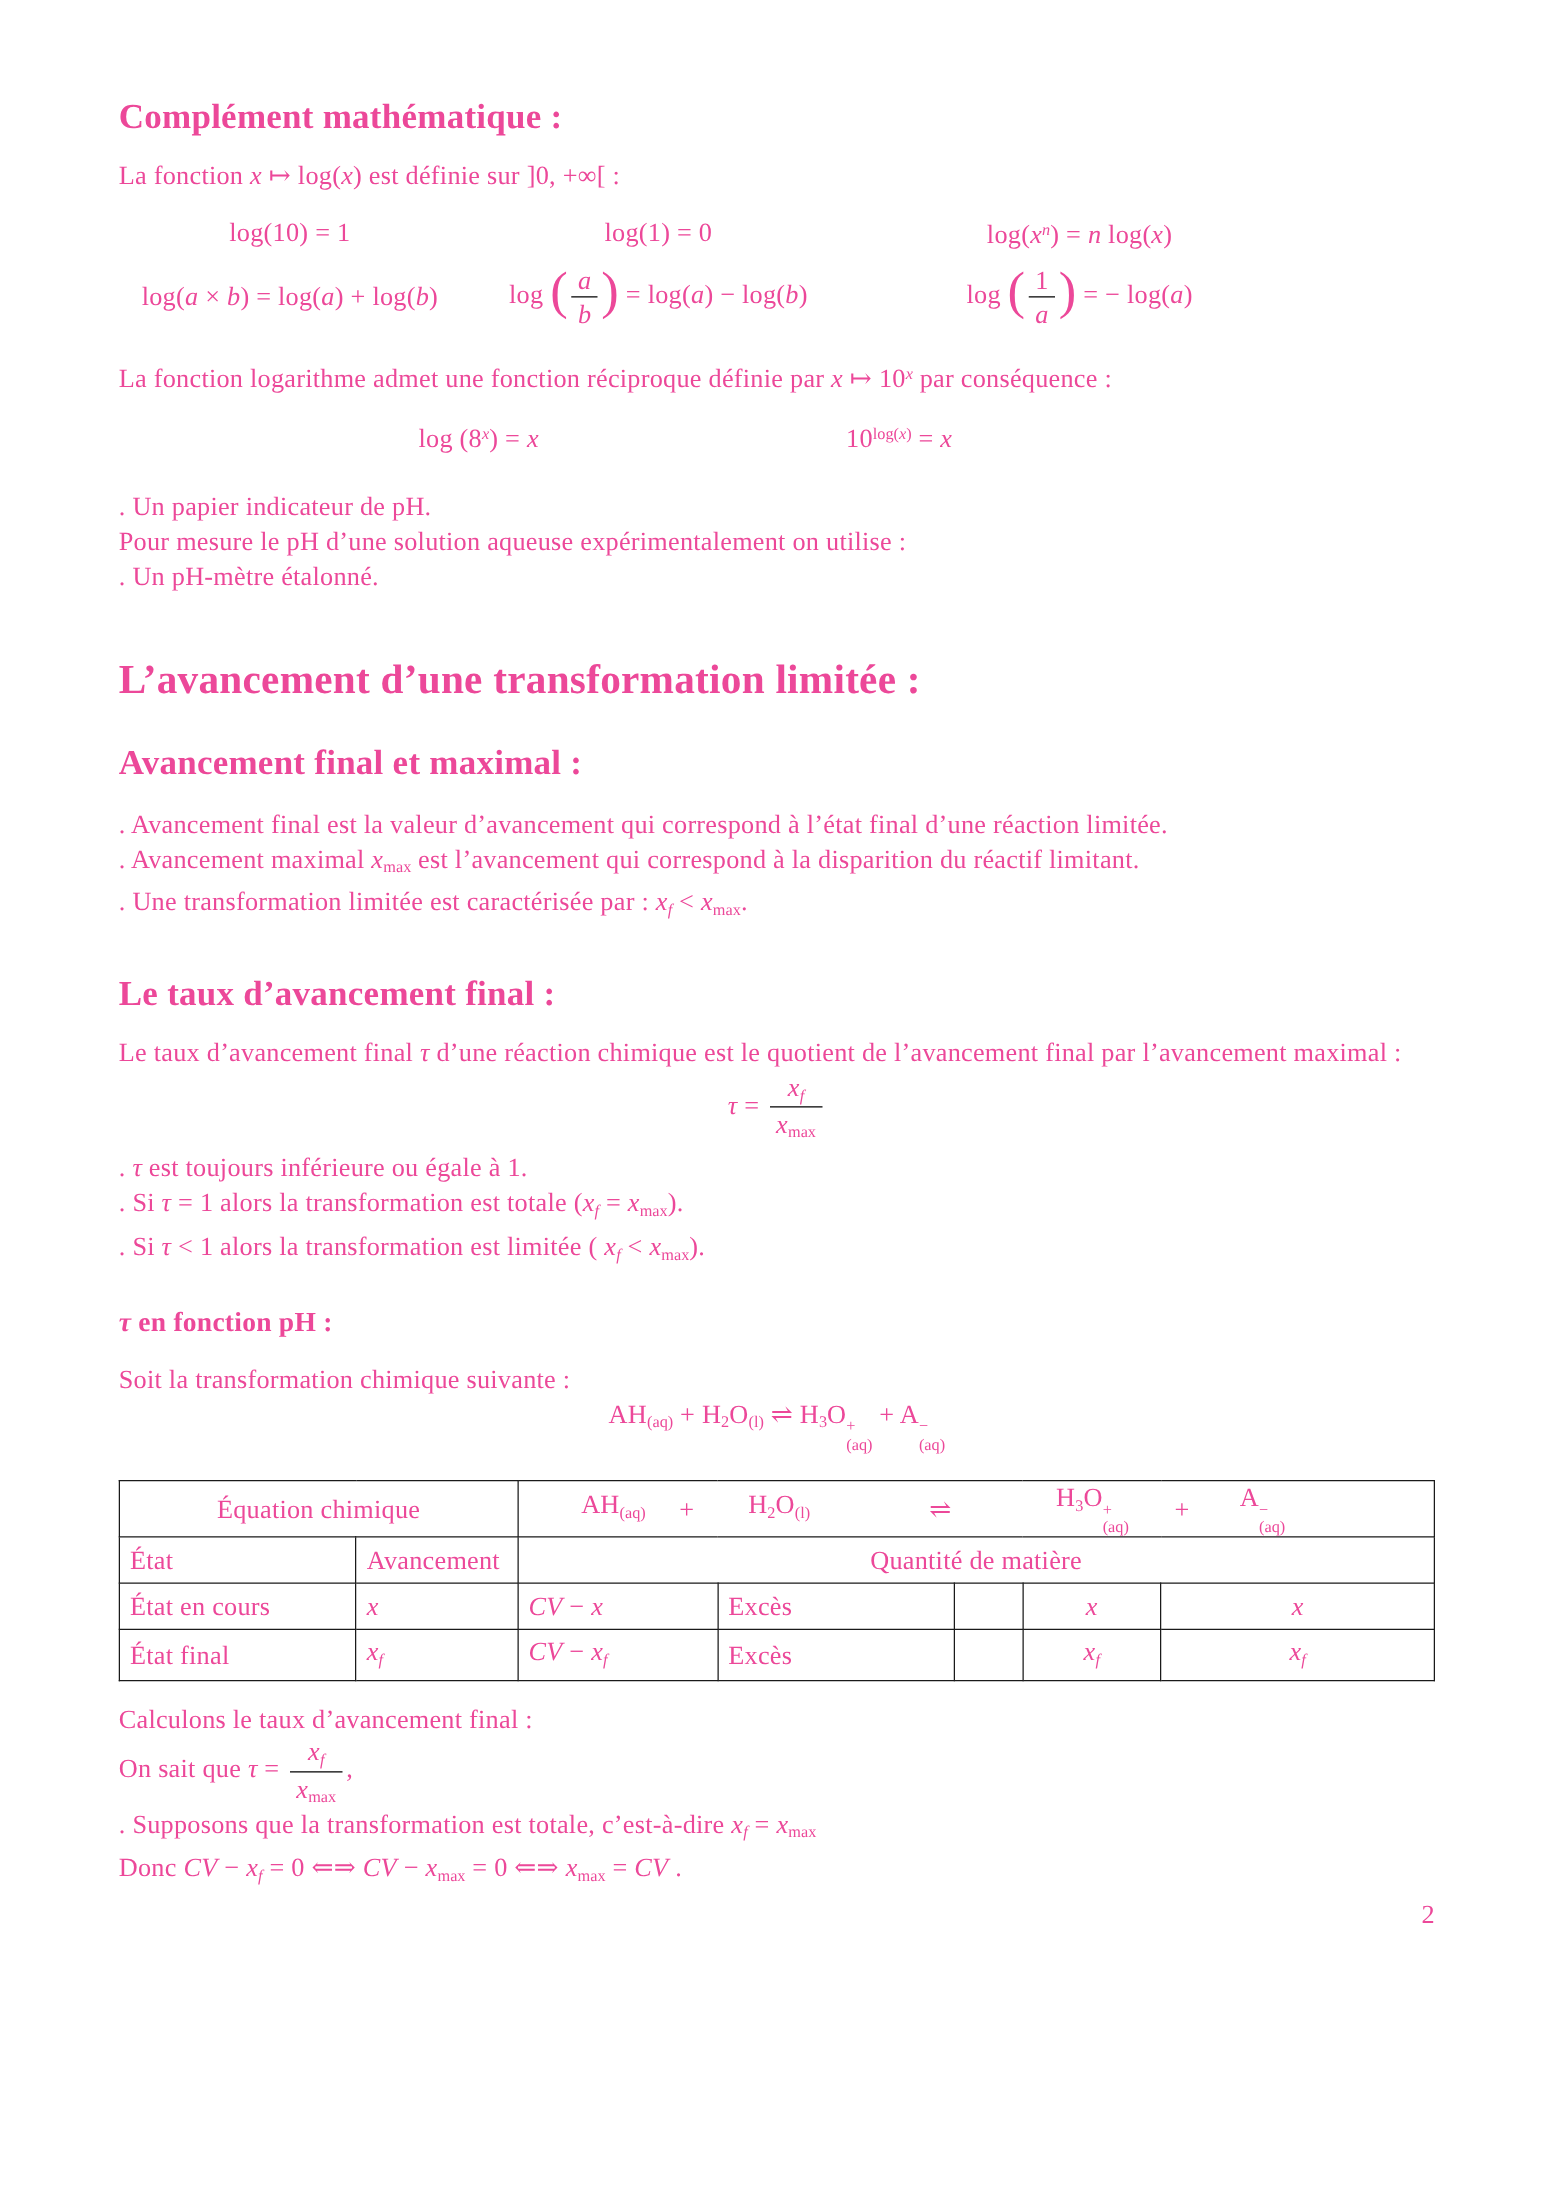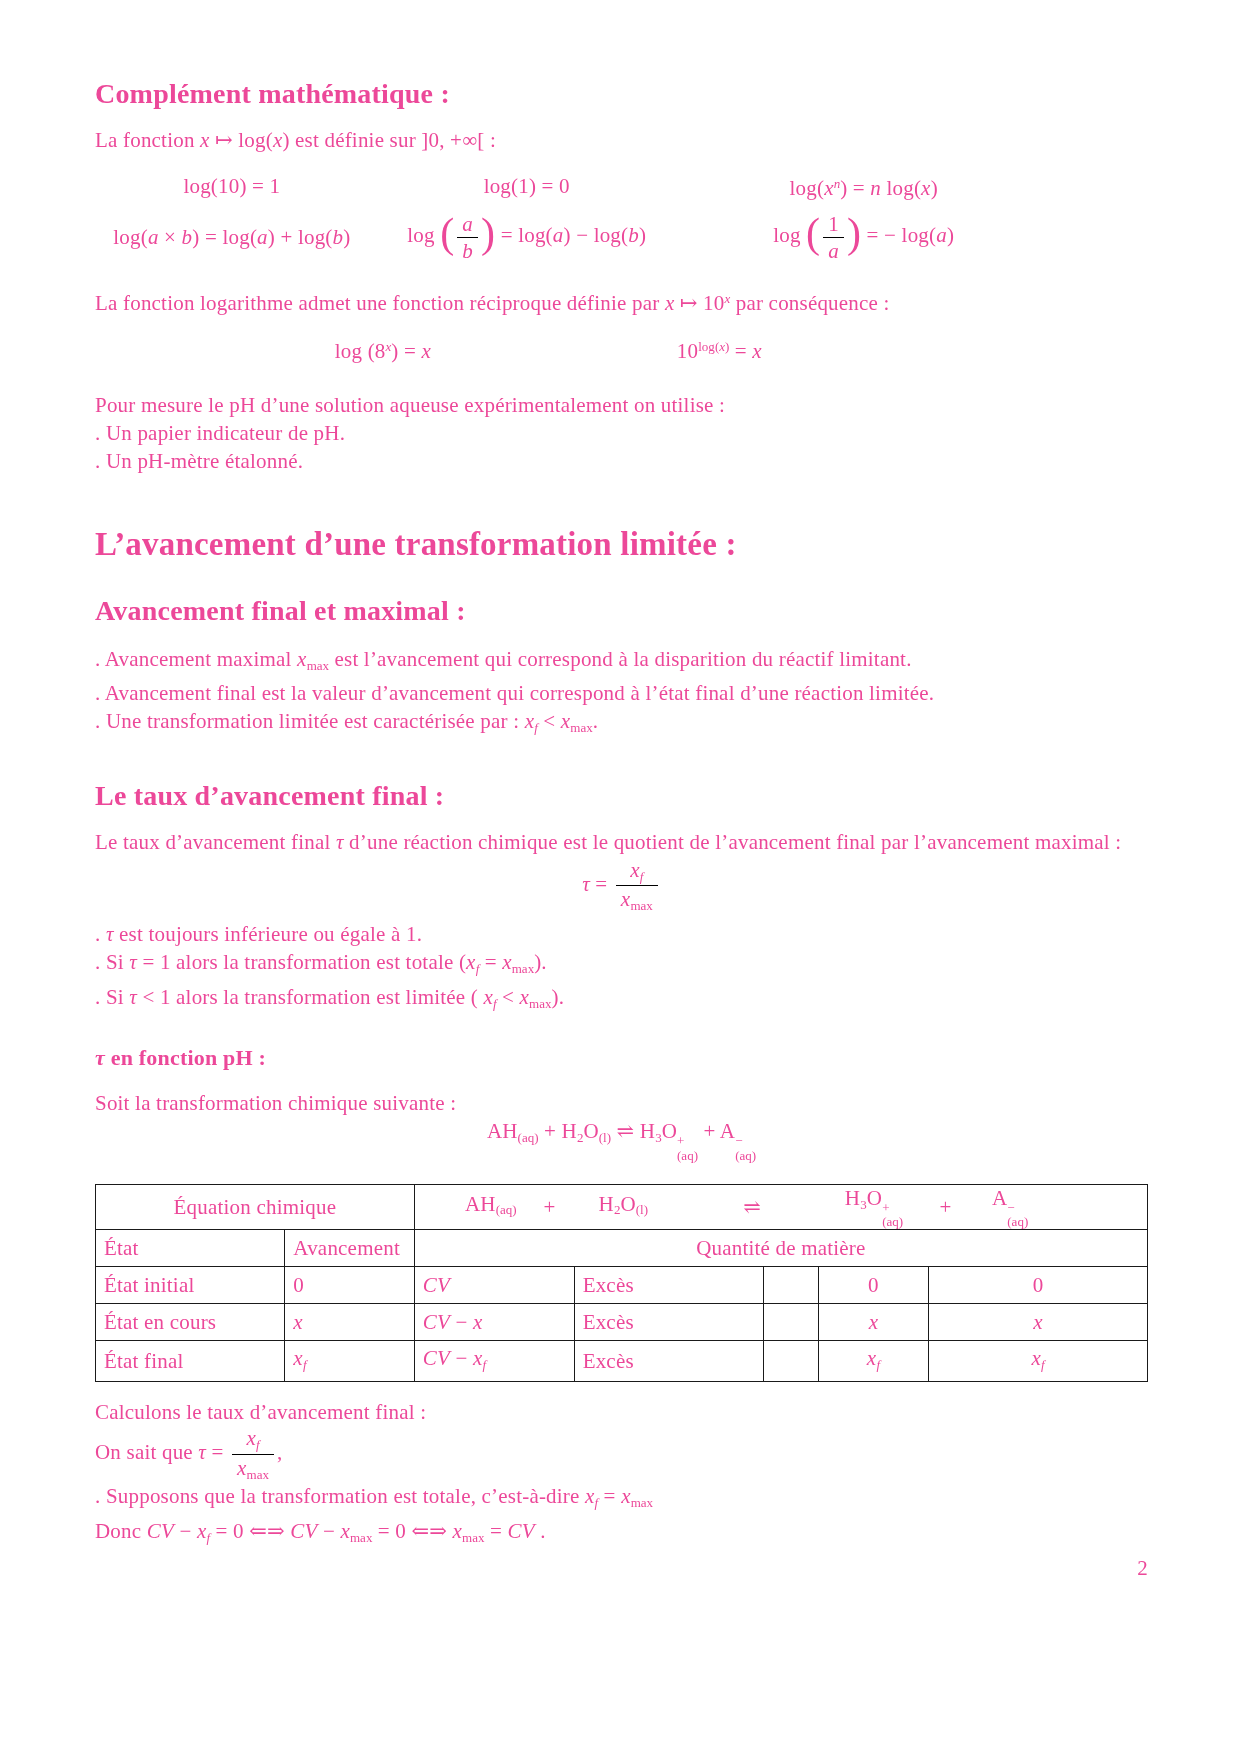--- a/index.html
+++ b/index.html
@@ -82,32 +82,32 @@
 
   <p class="body m22"><span class="mt">La fonction logarithme admet une fonction réciproque définie par </span><span class="mi">x</span><span class="mt"> ↦ 10</span><sup><span class="mi">x</span></sup><span class="mt"> par conséquence :</span></p>
 
   <div class="eqrow">
     <div class="ga"><span class="mt">log (8</span><sup><span class="mi">x</span></sup><span class="mt">) = </span><span class="mi">x</span></div>
     <div class="gb"><span class="mt">10</span><sup><span class="mt">log(</span><span class="mi">x</span><span class="mt">)</span></sup><span class="mt"> = </span><span class="mi">x</span></div>
   </div>
 
 
   <div class="body m26">
+    <p class="line">. Un papier indicateur de pH.</p>
     <p class="line">Pour mesure le pH d’une solution aqueuse expérimentalement on utilise :</p>
-    <p class="line">. Un papier indicateur de pH.</p>
     <p class="line">. Un pH-mètre étalonné.</p>
   </div>
 
   <h1 class="h1">L’avancement d’une transformation limitée :</h1>
 
   <h2 class="h2 c">Avancement final et maximal :</h2>
 
   <div class="body m18">
+    <p class="line"><span class="mt">. Avancement final est la valeur d’avancement qui correspond à l’état final d’une réaction limitée.</span></p>
     <p class="line"><span class="mt">. Avancement maximal </span><span class="mi">x</span><sub><span class="mt">max</span></sub><span class="mt"> est l’avancement qui correspond à la disparition du réactif limitant.</span></p>
-    <p class="line"><span class="mt">. Avancement final est la valeur d’avancement qui correspond à l’état final d’une réaction limitée.</span></p>
     <p class="line"><span class="mt">. Une transformation limitée est caractérisée par : </span><span class="mi">x</span><sub><span class="mi">f</span></sub><span class="mt"> &lt; </span><span class="mi">x</span><sub><span class="mt">max</span></sub><span class="mt">.</span></p>
   </div>
 
   <h2 class="h2">Le taux d’avancement final :</h2>
 
   <p class="body"><span class="mt">Le taux d’avancement final </span><span class="mi">τ</span><span class="mt"> d’une réaction chimique est le quotient de l’avancement final par l’avancement maximal :</span></p>
 
   <div class="display"><span class="mi">τ</span><span class="mt"> = </span><span class="frac">
         <span class="fr-n"><span class="mi">x</span><sub><span class="mi">f</span></sub></span>
         <span class="fr-d"><span class="mi">x</span><sub><span class="mt">max</span></sub></span>
@@ -161,29 +161,20 @@
                 </span></span>
           </div>
         </td>
       </tr>
       <tr>
         <td class="cleft">État</td>
         <td class="cleft">Avancement</td>
         <td colspan="5" class="qty">Quantité de matière</td>
       </tr>
       <tr>
-        <td class="cleft">État initial</td>
-        <td class="cleft"><span class="mt">0</span></td>
-        <td class="cleft"><span class="mi">CV</span></td>
-        <td class="cleft"><span class="mt">Excès</span></td>
-        <td></td>
-        <td class="cnum"><span class="mt">0</span></td>
-        <td class="cnum"><span class="mt">0</span></td>
-      </tr>
-      <tr>
         <td class="cleft">État en cours</td>
         <td class="cleft"><span class="mi">x</span></td>
         <td class="cleft"><span class="mi">CV</span><span class="mt"> − </span><span class="mi">x</span></td>
         <td class="cleft"><span class="mt">Excès</span></td>
         <td></td>
         <td class="cnum"><span class="mi">x</span></td>
         <td class="cnum"><span class="mi">x</span></td>
       </tr>
       <tr>
         <td class="cleft">État final</td>

